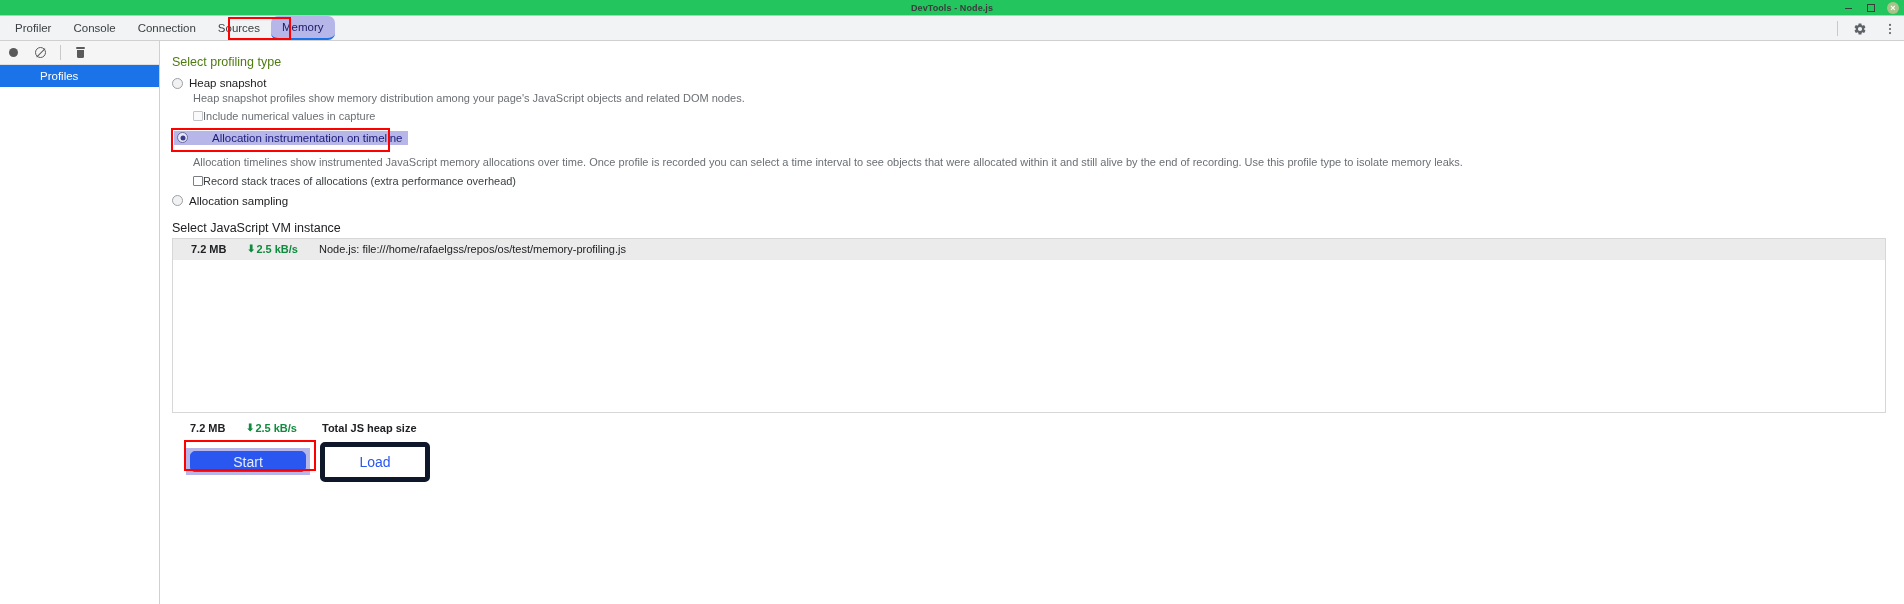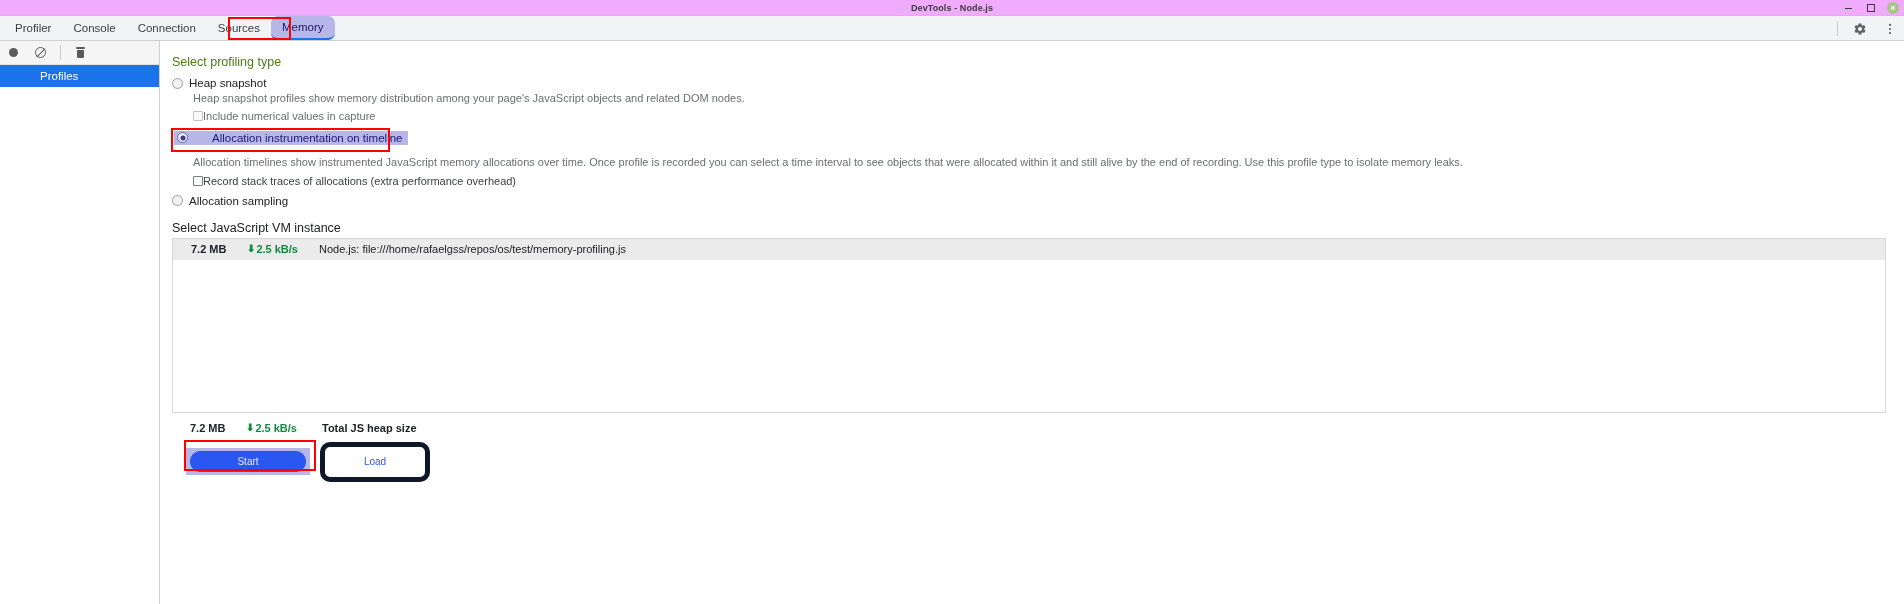--- a/index.html
+++ b/index.html
@@ -6,21 +6,21 @@
   html, body {
     width: 1904px; height: 604px;
     font-family: "Liberation Sans", sans-serif;
     background: #ffffff;
     overflow: hidden;
   }
 
   
   .titlebar {
     height: 16px;
-    background: #f0abfc;
+    background: #22c55e;
     display: flex;
     align-items: center;
     justify-content: center;
     position: relative;
     border-bottom: 1px solid #c4c4c4;
   }
   .titlebar-title {
     font-size: 9px;
     font-weight: bold;
     color: #3c3c3c;
@@ -333,25 +333,25 @@
     position: relative;
   }
   .btn-start-wrap {
     background: #b6b6e8;
     padding: 3px 4px;
     display: inline-block;
   }
   .btn {
     height: 21px;
     min-width: 116px;
-    font-size: 10px;
+    font-size: 14px;
     display: flex;
     align-items: center;
     justify-content: center;
-    border-radius: 10px;
+    border-radius: 5px;
     cursor: default;
     text-align: center;
   }
   .btn-start {
     background: #2a57f0;
     color: #e6ebff;
     border: 1px solid #2a57f0;
   }
   .btn-load {
     background: #ffffff;

